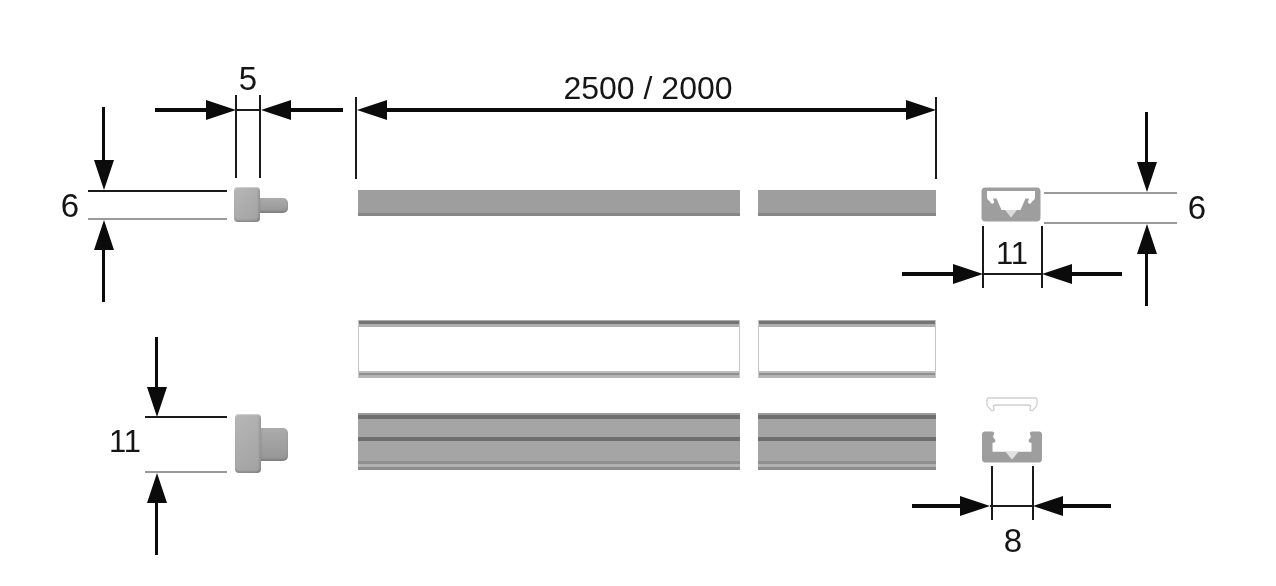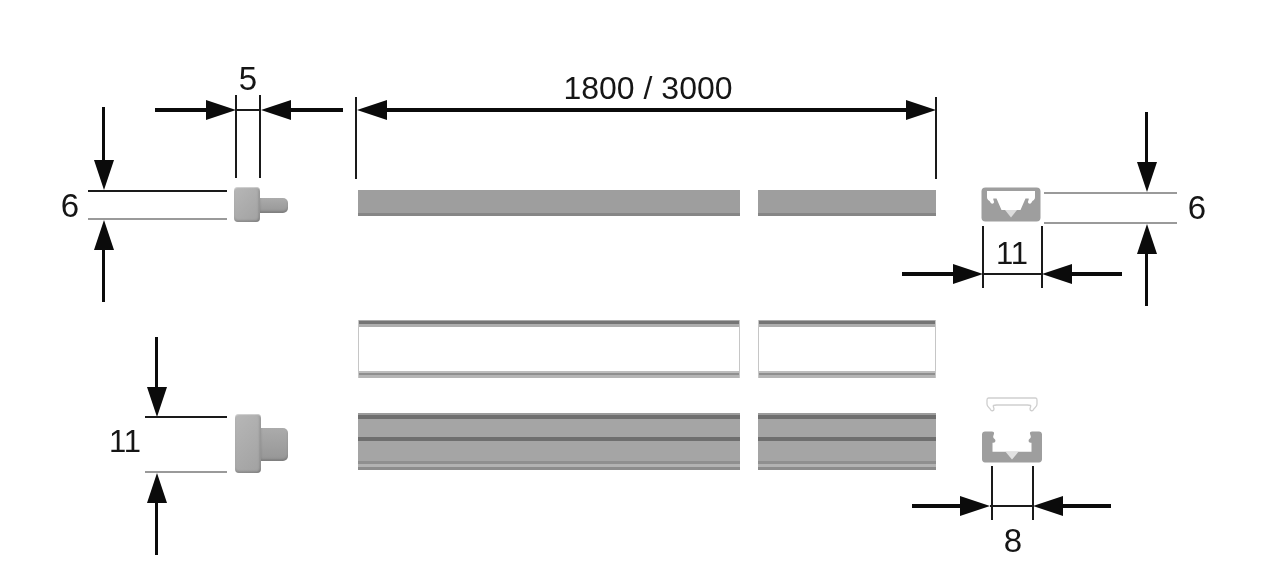--- a/index.html
+++ b/index.html
@@ -74,21 +74,21 @@
     <div class="dlh" style="left:155px; top:108px; width:52px;"></div>
     <div class="ah r" style="left:206px; top:100px;"></div>
     <div class="vl" style="left:235px; top:95px; height:83px;"></div>
     <div class="hl" style="left:236px; top:109px; width:23px;"></div>
     <div class="vl" style="left:259px; top:95px; height:83px;"></div>
     <div class="ah l" style="left:261px; top:100px;"></div>
     <div class="dlh" style="left:289px; top:108px; width:54px;"></div>
   </div>
 
   <div>
-    <div class="lbl" style="left:540px; top:72px; width:216px; font-size:32px;">1800 / 3000</div>
+    <div class="lbl" style="left:540px; top:72px; width:216px; font-size:32px;">2500 / 2000</div>
     <div class="vl" style="left:355px; top:97px; height:82px;"></div>
     <div class="ah l" style="left:357px; top:100px;"></div>
     <div class="dlh" style="left:385px; top:108px; width:524px;"></div>
     <div class="ah r" style="left:906px; top:100px;"></div>
     <div class="vl" style="left:935px; top:97px; height:82px;"></div>
   </div>
 
   <div>
     <div class="lbl" style="left:50px; top:189px; width:40px;">6</div>
     <div class="dlv" style="left:102px; top:107px; height:55px;"></div>

